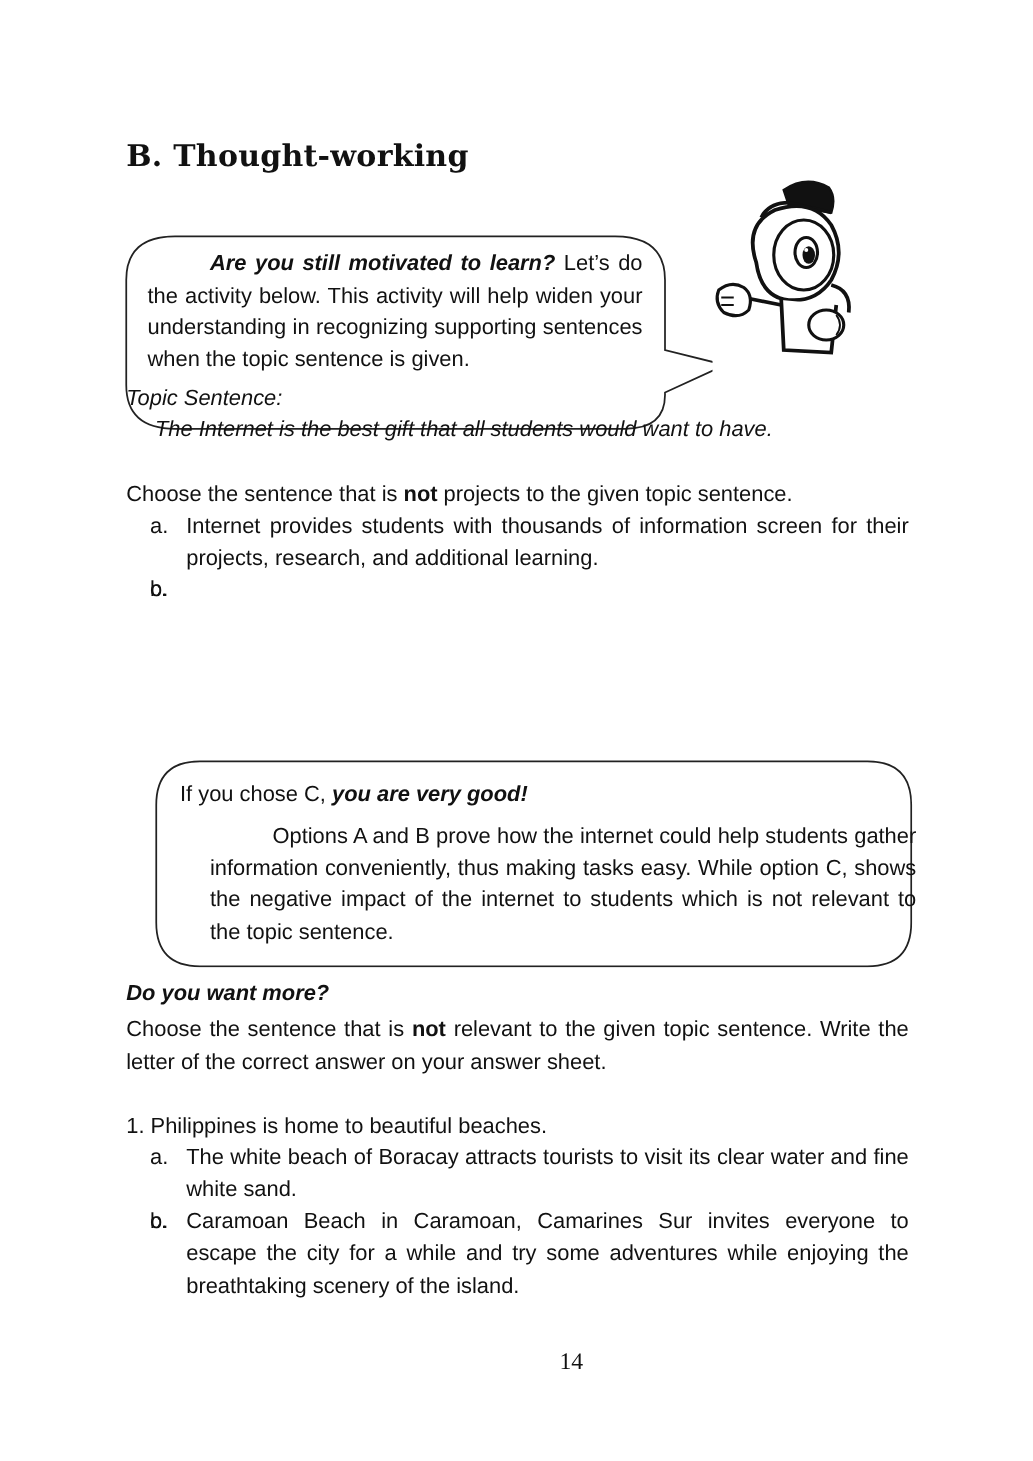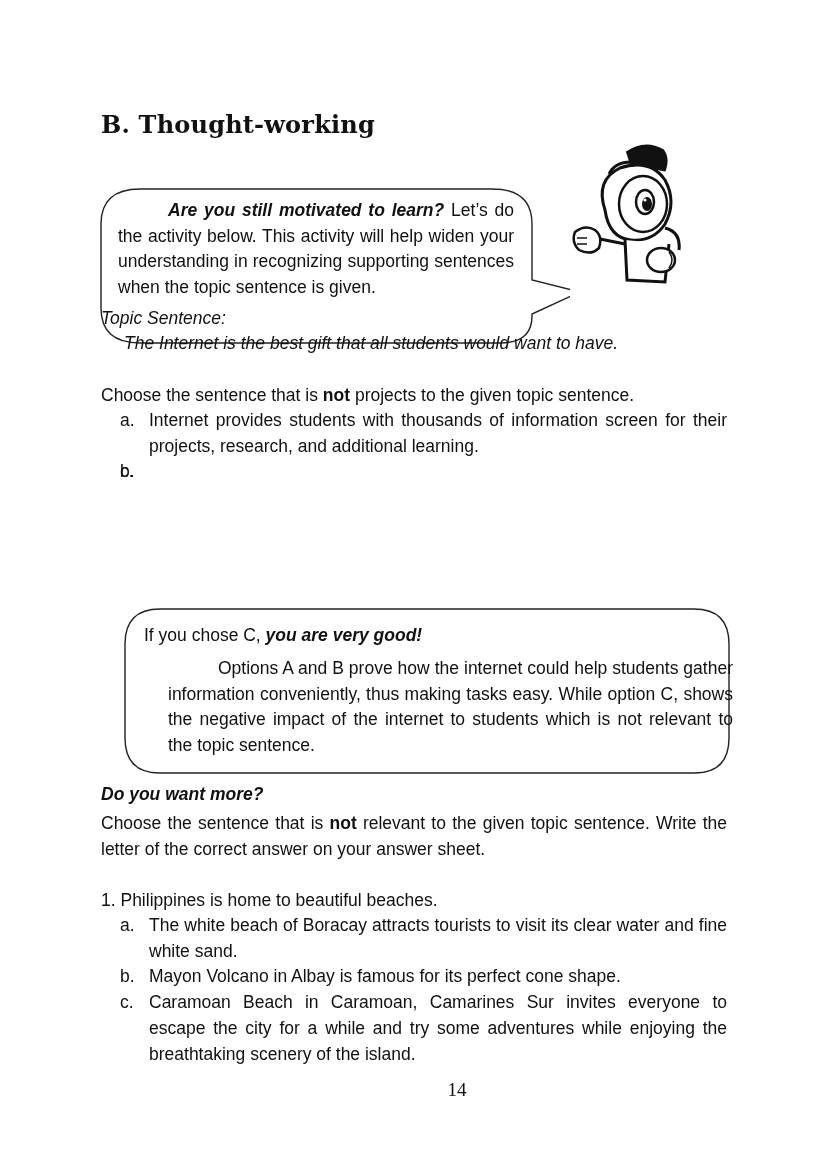--- a/index.html
+++ b/index.html
@@ -122,21 +122,20 @@
 
   <div class="q1 sans">1. Philippines is home to beautiful beaches.</div>
 
   <div class="choices2 sans">
     <div class="choice">
       <span class="letter">a.</span>
       <span>The white beach of Boracay attracts tourists to visit its clear water and fine white sand.</span>
     </div>
     <div class="choice">
       <span class="letter">b.</span>
-      <span>Mayon Volcano in Albay is famous for its perfect cone shape.</span>
     </div>
     <div class="choice">
       <span class="letter">c.</span>
       <span>Caramoan Beach in Caramoan, Camarines Sur invites everyone to escape the city for a while and try some adventures while enjoying the breathtaking scenery of the island.</span>
     </div>
   </div>
 
   <div class="pagenum">14</div>
 </div>
 

